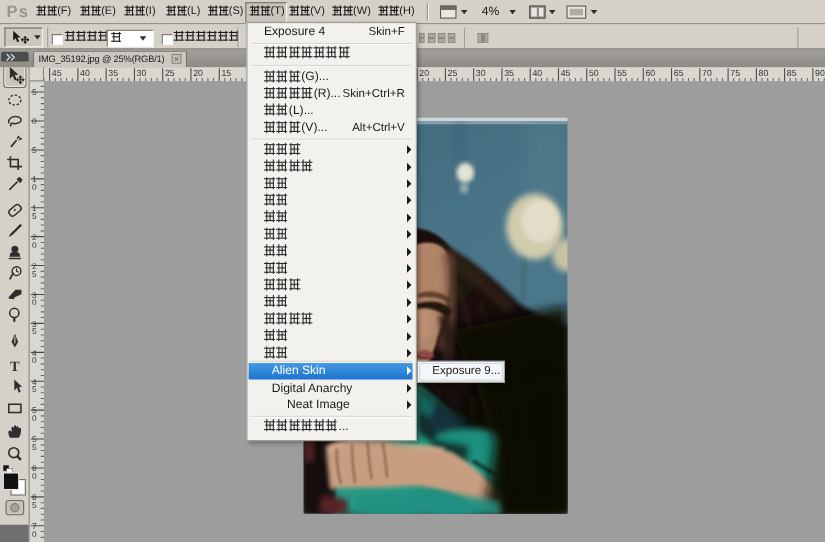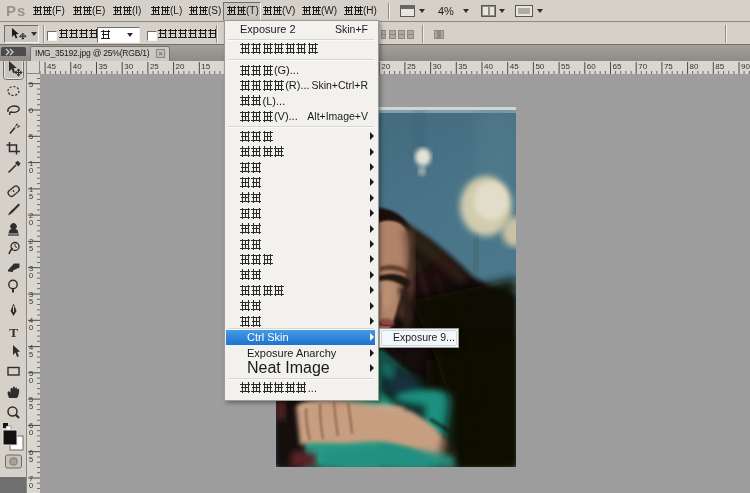--- a/index.html
+++ b/index.html
@@ -462,31 +462,31 @@
 <div style="position:absolute;left:158px;top:24px;height:20px;line-height:20px;font-size:10px;color:#1a1a1a"><i class="z2"></i><i class="z2"></i><i class="z2"></i><i class="z2"></i><i class="z2"></i><i class="z2"></i></div>
 <div style="position:absolute;left:216px;top:25px;width:1px;height:18px;background:#938f87;border-right:1px solid #f0eee9"></div>
 <div style="position:absolute;left:381px;top:30px;width:5px;height:9px;border:1px solid #8d877e;background:linear-gradient(#aea89f 40%,#8d877e 40%,#8d877e 60%,#aea89f 60%);box-sizing:border-box"></div>
 <div style="position:absolute;left:389px;top:30px;width:7px;height:9px;border:1px solid #8d877e;background:linear-gradient(#aea89f 40%,#8d877e 40%,#8d877e 60%,#aea89f 60%);box-sizing:border-box"></div>
 <div style="position:absolute;left:398px;top:30px;width:7px;height:9px;border:1px solid #8d877e;background:linear-gradient(#aea89f 40%,#8d877e 40%,#8d877e 60%,#aea89f 60%);box-sizing:border-box"></div>
 <div style="position:absolute;left:407px;top:30px;width:7px;height:9px;border:1px solid #8d877e;background:linear-gradient(#aea89f 40%,#8d877e 40%,#8d877e 60%,#aea89f 60%);box-sizing:border-box"></div>
 <div style="position:absolute;left:422px;top:25px;width:1px;height:18px;background:#938f87;border-right:1px solid #f0eee9"></div>
 <div style="position:absolute;left:434px;top:30px;width:10px;height:9px;border:1px solid #8d877e;background:linear-gradient(90deg,#aea89f 30%,#8d877e 30%,#8d877e 70%,#aea89f 70%);box-sizing:border-box"></div>
 <div style="position:absolute;left:725px;top:25px;width:1px;height:18px;background:#938f87;border-right:1px solid #f0eee9"></div>
 <div style="position:absolute;left:224px;top:20px;width:153px;height:379px;background:#f2f1ee;border:1px solid #9b9a96;box-shadow:2px 2px 4px rgba(0,0,0,0.35)"></div>
-<div style="position:absolute;left:240px;top:20.6px;height:16px;line-height:16px;font-size:11px;color:#1a1a1a;white-space:nowrap">Exposure 2</div>
+<div style="position:absolute;left:240px;top:20.6px;height:16px;line-height:16px;font-size:11px;color:#1a1a1a;white-space:nowrap">Exposure 4</div>
 <div style="position:absolute;left:290px;top:20.6px;width:78px;height:16px;line-height:16px;font-size:10.5px;color:#1a1a1a;text-align:right;white-space:nowrap">Skin+F</div>
 <div style="position:absolute;left:228px;top:38.5px;width:146px;height:1px;background:#d8d6d2;border-bottom:1px solid #fbfbfa"></div>
 <div style="position:absolute;left:240px;top:40.3px;height:16px;line-height:16px;font-size:11px;color:#1a1a1a;white-space:nowrap"><i class="zm"></i><i class="zm"></i><i class="zm"></i><i class="zm"></i><i class="zm"></i><i class="zm"></i><i class="zm"></i></div>
 <div style="position:absolute;left:228px;top:58.8px;width:146px;height:1px;background:#d8d6d2;border-bottom:1px solid #fbfbfa"></div>
 <div style="position:absolute;left:240px;top:62px;height:16px;line-height:16px;font-size:11px;color:#1a1a1a;white-space:nowrap"><i class="zm"></i><i class="zm"></i><i class="zm"></i>(G)...</div>
 <div style="position:absolute;left:240px;top:77.4px;height:16px;line-height:16px;font-size:11px;color:#1a1a1a;white-space:nowrap"><i class="zm"></i><i class="zm"></i><i class="zm"></i><i class="zm"></i>(R)...</div>
 <div style="position:absolute;left:290px;top:77.4px;width:78px;height:16px;line-height:16px;font-size:10.5px;color:#1a1a1a;text-align:right;white-space:nowrap">Skin+Ctrl+R</div>
 <div style="position:absolute;left:240px;top:92.8px;height:16px;line-height:16px;font-size:11px;color:#1a1a1a;white-space:nowrap"><i class="zm"></i><i class="zm"></i>(L)...</div>
 <div style="position:absolute;left:240px;top:108.2px;height:16px;line-height:16px;font-size:11px;color:#1a1a1a;white-space:nowrap"><i class="zm"></i><i class="zm"></i><i class="zm"></i>(V)...</div>
-<div style="position:absolute;left:290px;top:108.2px;width:78px;height:16px;line-height:16px;font-size:10.5px;color:#1a1a1a;text-align:right;white-space:nowrap">Alt+Image+V</div>
+<div style="position:absolute;left:290px;top:108.2px;width:78px;height:16px;line-height:16px;font-size:10.5px;color:#1a1a1a;text-align:right;white-space:nowrap">Alt+Ctrl+V</div>
 <div style="position:absolute;left:228px;top:126.2px;width:146px;height:1px;background:#d8d6d2;border-bottom:1px solid #fbfbfa"></div>
 <div style="position:absolute;left:240px;top:128.2px;height:16px;line-height:16px;font-size:11px;color:#1a1a1a;white-space:nowrap"><i class="zm"></i><i class="zm"></i><i class="zm"></i></div>
 <div style="position:absolute;left:370px;top:132.2px;width:0;height:0;border-left:4.5px solid #1a1a1a;border-top:4px solid transparent;border-bottom:4px solid transparent"></div>
 <div style="position:absolute;left:240px;top:143.6px;height:16px;line-height:16px;font-size:11px;color:#1a1a1a;white-space:nowrap"><i class="zm"></i><i class="zm"></i><i class="zm"></i><i class="zm"></i></div>
 <div style="position:absolute;left:370px;top:147.6px;width:0;height:0;border-left:4.5px solid #1a1a1a;border-top:4px solid transparent;border-bottom:4px solid transparent"></div>
 <div style="position:absolute;left:240px;top:159px;height:16px;line-height:16px;font-size:11px;color:#1a1a1a;white-space:nowrap"><i class="zm"></i><i class="zm"></i></div>
 <div style="position:absolute;left:370px;top:163px;width:0;height:0;border-left:4.5px solid #1a1a1a;border-top:4px solid transparent;border-bottom:4px solid transparent"></div>
 <div style="position:absolute;left:240px;top:174.4px;height:16px;line-height:16px;font-size:11px;color:#1a1a1a;white-space:nowrap"><i class="zm"></i><i class="zm"></i></div>
 <div style="position:absolute;left:370px;top:178.4px;width:0;height:0;border-left:4.5px solid #1a1a1a;border-top:4px solid transparent;border-bottom:4px solid transparent"></div>
 <div style="position:absolute;left:240px;top:189.8px;height:16px;line-height:16px;font-size:11px;color:#1a1a1a;white-space:nowrap"><i class="zm"></i><i class="zm"></i></div>
@@ -502,22 +502,22 @@
 <div style="position:absolute;left:240px;top:266.8px;height:16px;line-height:16px;font-size:11px;color:#1a1a1a;white-space:nowrap"><i class="zm"></i><i class="zm"></i></div>
 <div style="position:absolute;left:370px;top:270.8px;width:0;height:0;border-left:4.5px solid #1a1a1a;border-top:4px solid transparent;border-bottom:4px solid transparent"></div>
 <div style="position:absolute;left:240px;top:282.2px;height:16px;line-height:16px;font-size:11px;color:#1a1a1a;white-space:nowrap"><i class="zm"></i><i class="zm"></i><i class="zm"></i><i class="zm"></i></div>
 <div style="position:absolute;left:370px;top:286.2px;width:0;height:0;border-left:4.5px solid #1a1a1a;border-top:4px solid transparent;border-bottom:4px solid transparent"></div>
 <div style="position:absolute;left:240px;top:297.6px;height:16px;line-height:16px;font-size:11px;color:#1a1a1a;white-space:nowrap"><i class="zm"></i><i class="zm"></i></div>
 <div style="position:absolute;left:370px;top:301.6px;width:0;height:0;border-left:4.5px solid #1a1a1a;border-top:4px solid transparent;border-bottom:4px solid transparent"></div>
 <div style="position:absolute;left:240px;top:313px;height:16px;line-height:16px;font-size:11px;color:#1a1a1a;white-space:nowrap"><i class="zm"></i><i class="zm"></i></div>
 <div style="position:absolute;left:370px;top:317px;width:0;height:0;border-left:4.5px solid #1a1a1a;border-top:4px solid transparent;border-bottom:4px solid transparent"></div>
 <div style="position:absolute;left:228px;top:328.2px;width:146px;height:1px;background:#d8d6d2;border-bottom:1px solid #fbfbfa"></div>
 <div style="position:absolute;left:226px;top:330px;width:149px;height:15px;background:linear-gradient(#459ae3,#1d73cf)"></div>
-<div style="position:absolute;left:247px;top:329.3px;height:16px;line-height:16px;font-size:11px;color:#fff;white-space:nowrap">Ctrl Skin</div>
+<div style="position:absolute;left:247px;top:329.3px;height:16px;line-height:16px;font-size:11px;color:#fff;white-space:nowrap">Alien Skin</div>
 <div style="position:absolute;left:370px;top:333.3px;width:0;height:0;border-left:4.5px solid #fff;border-top:4px solid transparent;border-bottom:4px solid transparent"></div>
-<div style="position:absolute;left:247px;top:344.8px;height:16px;line-height:16px;font-size:11px;color:#1a1a1a;white-space:nowrap">Exposure Anarchy</div>
+<div style="position:absolute;left:247px;top:344.8px;height:16px;line-height:16px;font-size:11px;color:#1a1a1a;white-space:nowrap">Digital Anarchy</div>
 <div style="position:absolute;left:370px;top:348.8px;width:0;height:0;border-left:4.5px solid #1a1a1a;border-top:4px solid transparent;border-bottom:4px solid transparent"></div>
-<div style="position:absolute;left:247px;top:360.2px;height:16px;line-height:16px;font-size:16px;color:#1a1a1a;white-space:nowrap">Neat Image</div>
+<div style="position:absolute;left:261px;top:360.2px;height:16px;line-height:16px;font-size:11px;color:#1a1a1a;white-space:nowrap">Neat Image</div>
 <div style="position:absolute;left:370px;top:364.2px;width:0;height:0;border-left:4.5px solid #1a1a1a;border-top:4px solid transparent;border-bottom:4px solid transparent"></div>
 <div style="position:absolute;left:228px;top:377.6px;width:146px;height:1px;background:#d8d6d2;border-bottom:1px solid #fbfbfa"></div>
 <div style="position:absolute;left:240px;top:379.8px;height:16px;line-height:16px;font-size:11px;color:#1a1a1a;white-space:nowrap"><i class="zm"></i><i class="zm"></i><i class="zm"></i><i class="zm"></i><i class="zm"></i><i class="zm"></i>...</div>
 <div style="position:absolute;left:379px;top:328px;width:78px;height:18px;background:#f4f3f0;border:1px solid #9b9a96;box-shadow:2px 2px 4px rgba(0,0,0,0.3)"></div>
 <div style="position:absolute;left:381px;top:330px;width:74px;height:14px;background:#f4f7fa;border:1px solid #c9d9e8;border-radius:2px"></div>
 <div style="position:absolute;left:393px;top:329px;height:16px;line-height:16px;font-size:10.5px;color:#1a1a1a">Exposure 9...</div>
 </body></html>

